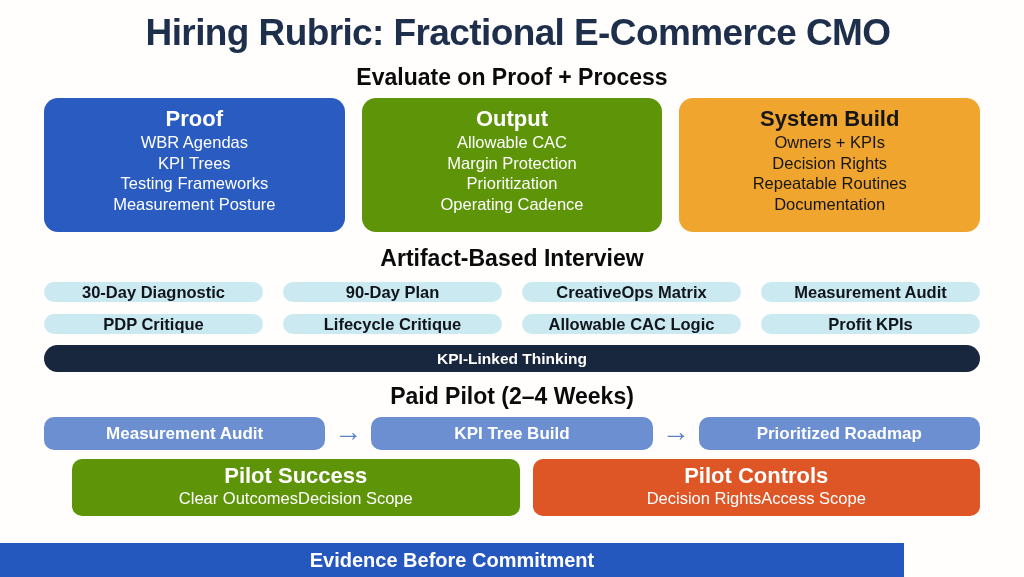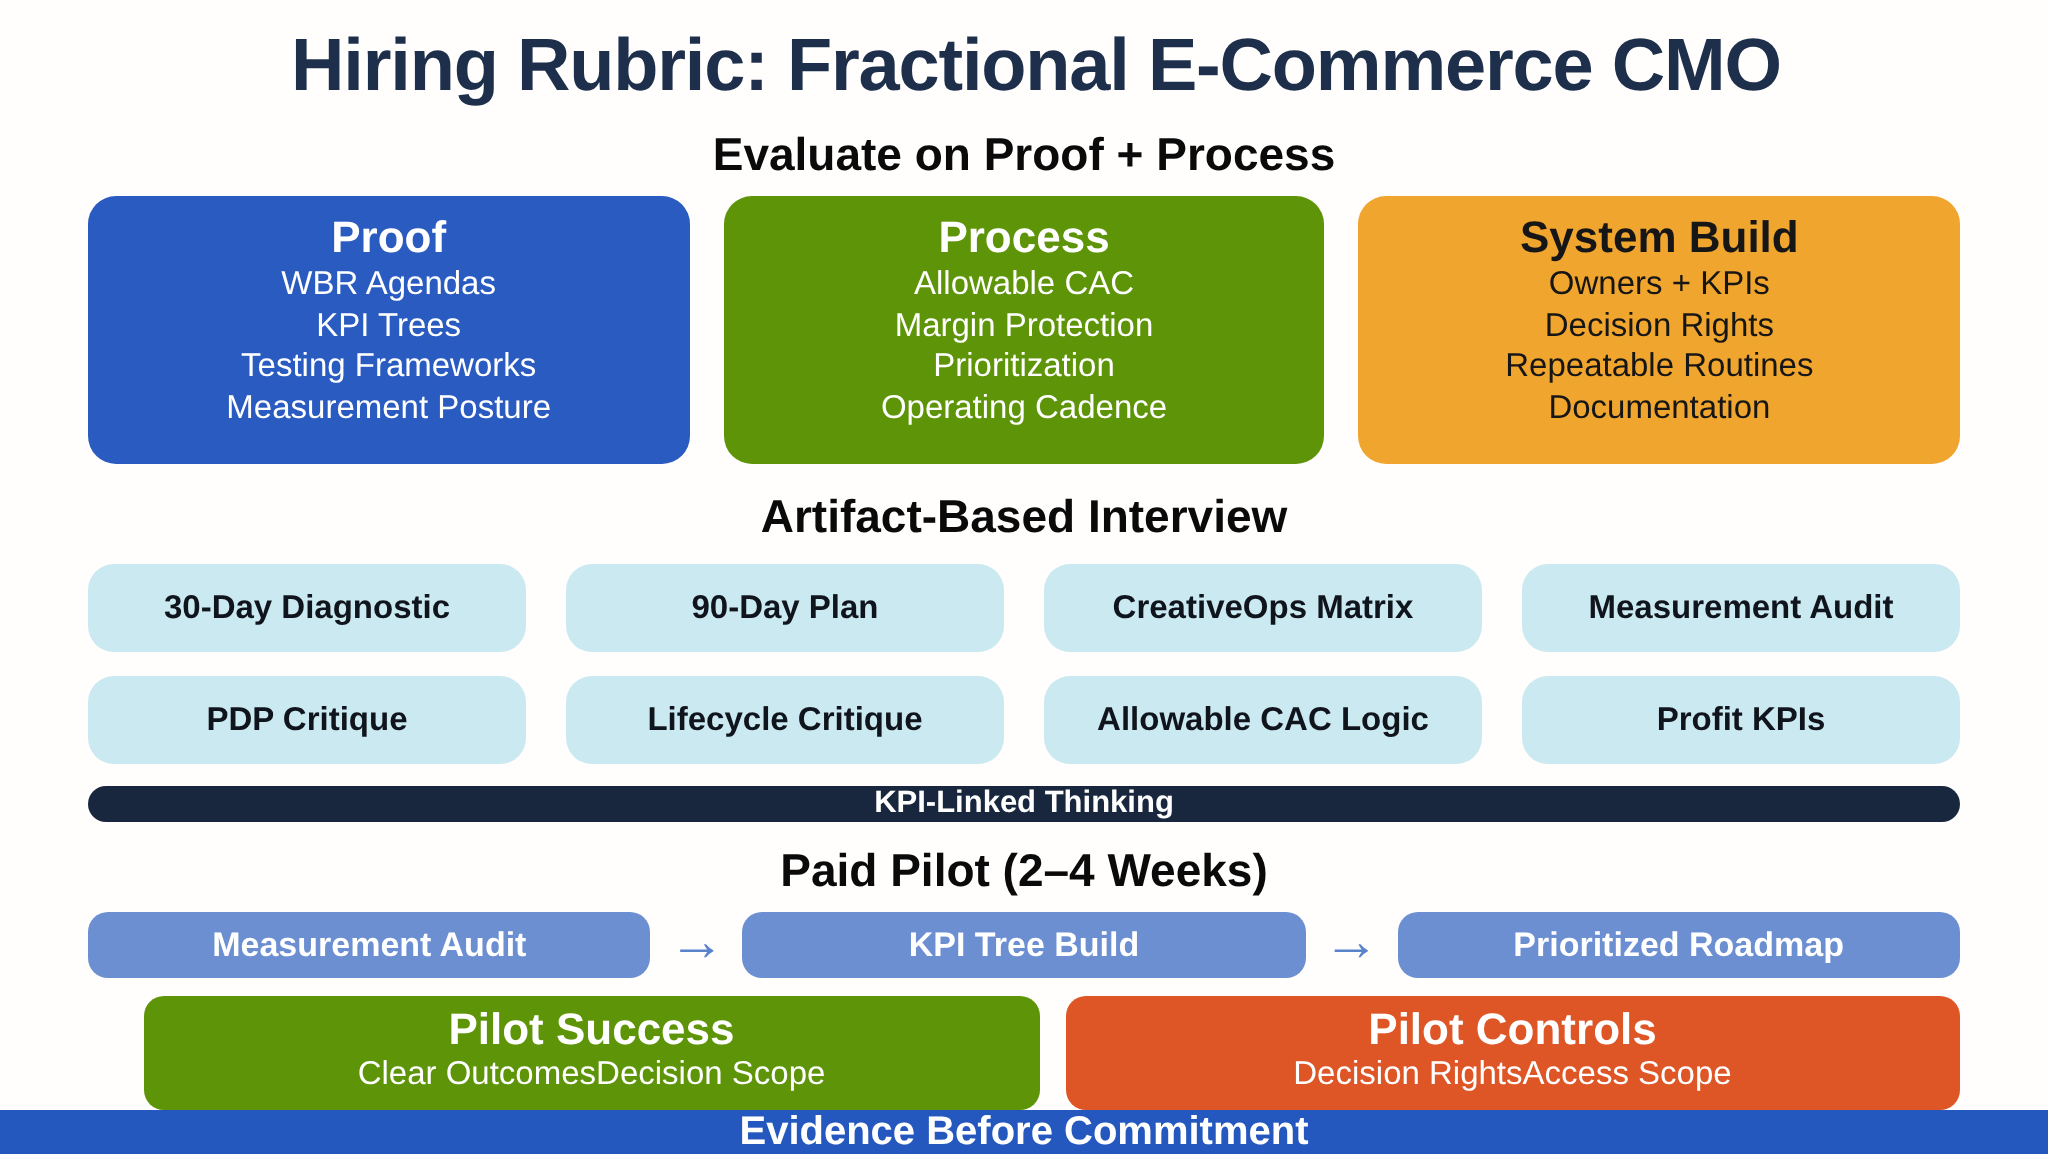--- a/index.html
+++ b/index.html
@@ -40,21 +40,21 @@
   .box-orange { background: #f0a52e; color: #161616; }
   .box-title { font-size: 22px; font-weight: 800; line-height: 27px; }
   .box-item  { font-size: 16.5px; font-weight: 500; line-height: 20.5px; }
 
   
   .pill-grid {
     display: grid; grid-template-columns: repeat(4, 1fr);
     gap: 12px 20px; margin-top: 2px;
   }
   .pill {
-    background: #cbe9f0; border-radius: 13px; height: 44px;
+    background: #cbe9f0; border-radius: 13px; height: 20px;
     display: flex; align-items: center; justify-content: center;
     font-weight: 700; font-size: 16.5px; color: #10141c;
   }
   .navy-banner {
     margin-top: 11px; background: #19273e; border-radius: 14px; height: 27px;
     display: flex; align-items: center; justify-content: center;
     color: #fefefe; font-size: 15.5px; font-weight: 700;
   }
 
   
@@ -75,21 +75,21 @@
     flex: 1; border-radius: 10px; color: #fff;
     text-align: center; padding: 3px 8px 8px;
   }
   .outcome-green { background: #5e9408; }
   .outcome-red   { background: #de5526; }
   .outcome-title { font-size: 22px; font-weight: 800; line-height: 27px; }
   .outcome-items { display: flex; justify-content: center; font-size: 16.5px; font-weight: 500; }
 
   
   .footer-bar {
-    margin-top: auto; width: 1024px; height: 34px;
+    margin-top: auto; width: 904px; height: 34px;
     background: #2458be; color: #fff;
     display: flex; align-items: center; justify-content: center;
     font-size: 20px; font-weight: 800;
   }
 </style>
 </head>
 <body>
 
 <div class="stage">
 
@@ -99,21 +99,21 @@
 
   <div class="content tri-row">
     <div class="eval-box box-blue">
       <div class="box-title">Proof</div>
       <div class="box-item">WBR Agendas</div>
       <div class="box-item">KPI Trees</div>
       <div class="box-item">Testing Frameworks</div>
       <div class="box-item">Measurement Posture</div>
     </div>
     <div class="eval-box box-green">
-      <div class="box-title">Process</div>
+      <div class="box-title">Output</div>
       <div class="box-item">Allowable CAC</div>
       <div class="box-item">Margin Protection</div>
       <div class="box-item">Prioritization</div>
       <div class="box-item">Operating Cadence</div>
     </div>
     <div class="eval-box box-orange">
       <div class="box-title">System Build</div>
       <div class="box-item">Owners + KPIs</div>
       <div class="box-item">Decision Rights</div>
       <div class="box-item">Repeatable Routines</div>

